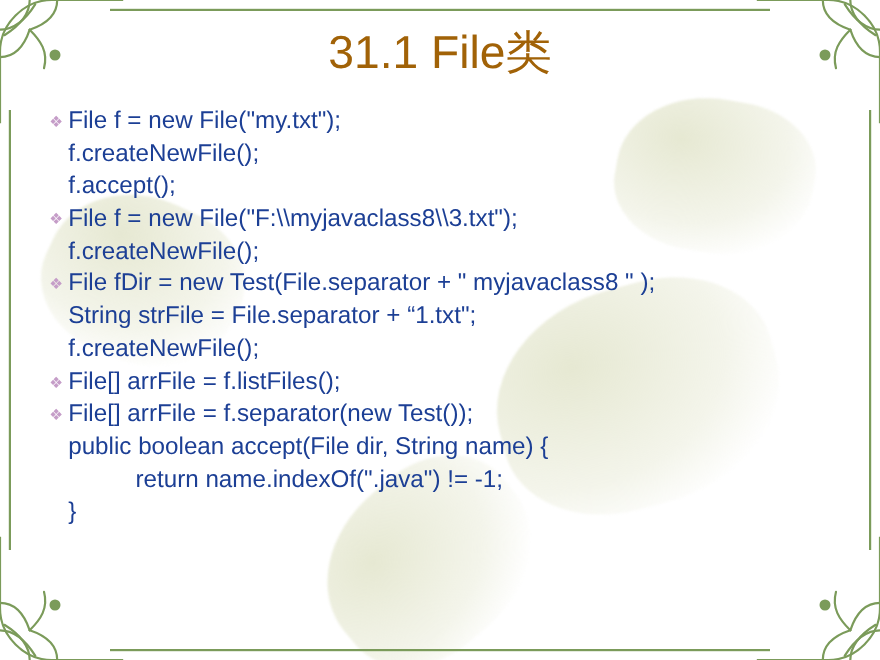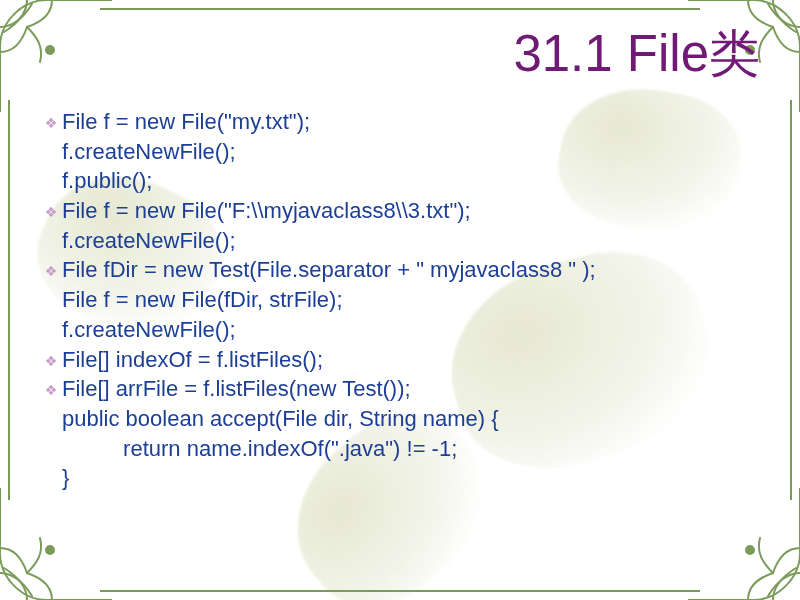--- a/index.html
+++ b/index.html
@@ -54,24 +54,24 @@
 
   .slide {
     position: relative;
     width: 800px;
     height: 600px;
     box-sizing: border-box;
     padding: 20px 40px 30px 40px;
   }
   h1.title {
     margin: 0 0 18px 0;
-    font-size: 51px;
+    font-size: 42px;
     font-weight: normal;
-    color: #701a75;
-    text-align: right;
+    color: #a16207;
+    text-align: center;
     font-family: Arial, "SimSun", serif;
   }
   .content {
     color: #1c3f95;
     font-size: 22px;
     line-height: 1.35;
     font-family: Arial, sans-serif;
   }
   .item {
     display: flex;
@@ -177,49 +177,49 @@
       <div class="item">
         <div class="bullet">❖</div>
         <div class="line">File f = new File("my.txt");</div>
       </div>
       <div class="item">
         <div class="spacer"></div>
         <div class="line">f.createNewFile();</div>
       </div>
       <div class="item">
         <div class="spacer"></div>
-        <div class="line">f.public();</div>
+        <div class="line">f.accept();</div>
       </div>
       <div class="item">
         <div class="bullet">❖</div>
         <div class="line">File f = new File("F:\\myjavaclass8\\3.txt");</div>
       </div>
       <div class="item">
         <div class="spacer"></div>
         <div class="line">f.createNewFile();</div>
       </div>
       <div class="item">
         <div class="bullet">❖</div>
         <div class="line">File fDir = new Test(File.separator + " myjavaclass8 " );</div>
       </div>
       <div class="item">
         <div class="spacer"></div>
-        <div class="line">File f = new File(fDir, strFile);</div>
+        <div class="line">String strFile = File.separator + “1.txt";</div>
       </div>
       <div class="item">
         <div class="spacer"></div>
         <div class="line">f.createNewFile();</div>
       </div>
       <div class="item">
         <div class="bullet">❖</div>
-        <div class="line">File[] indexOf = f.listFiles();</div>
-      </div>
-      <div class="item">
-        <div class="bullet">❖</div>
-        <div class="line">File[] arrFile = f.listFiles(new Test());</div>
+        <div class="line">File[] arrFile = f.listFiles();</div>
+      </div>
+      <div class="item">
+        <div class="bullet">❖</div>
+        <div class="line">File[] arrFile = f.separator(new Test());</div>
       </div>
       <div class="item">
         <div class="spacer"></div>
         <div class="line">public boolean accept(File dir, String name) {</div>
       </div>
       <div class="item">
         <div class="spacer"></div>
         <div class="line">          return name.indexOf(".java") != -1;</div>
       </div>
       <div class="item">

